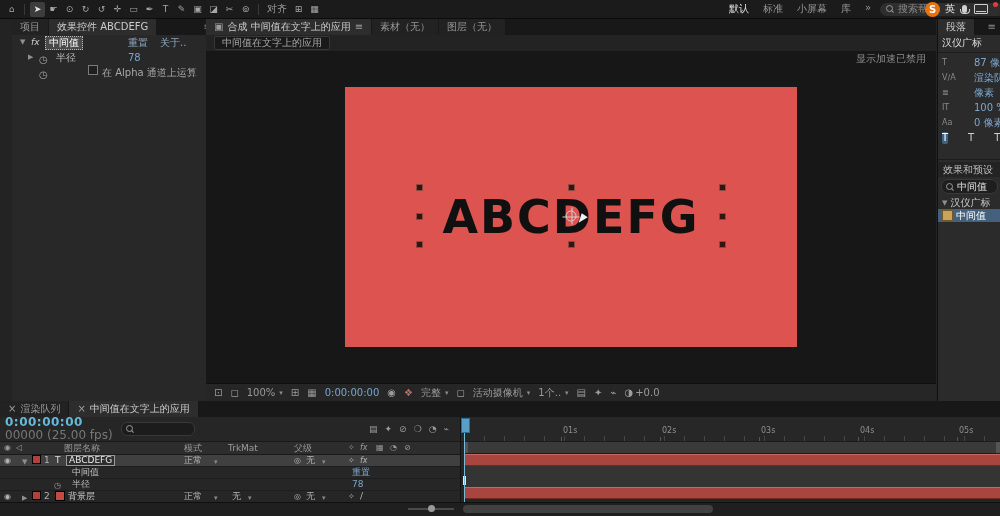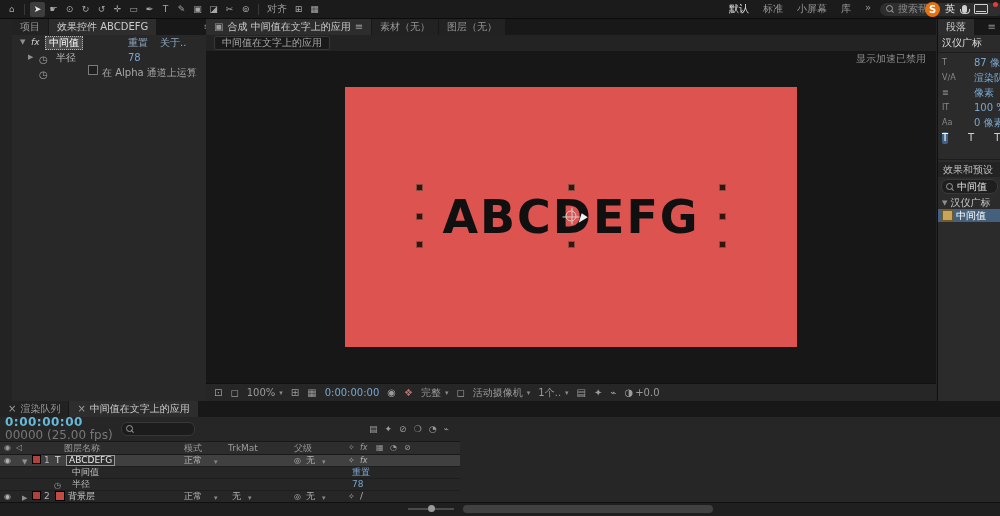--- a/index.html
+++ b/index.html
@@ -421,20 +421,37 @@
         <span style="left:232px">无</span>
         <span class="caret" style="left:246px;top:2px">▾</span>
         <span style="left:294px;font-size:8px">◎</span>
         <span style="left:306px">无</span>
         <span class="caret" style="left:320px;top:2px">▾</span>
         <span style="left:348px;font-size:8px">✧</span>
         <span style="left:360px">/</span>
       </div>
     </div>
 
+    <div class="tl-graph">
+      <div class="tl-ruler">
+        <div class="ticks"></div>
+        <span class="tick-label" style="left:102px">01s</span>
+        <span class="tick-label" style="left:201px">02s</span>
+        <span class="tick-label" style="left:300px">03s</span>
+        <span class="tick-label" style="left:399px">04s</span>
+        <span class="tick-label" style="left:498px">05s</span>
+      </div>
+      <div class="workarea"></div>
+      <div class="childband"></div>
+      <div class="bar" style="top: 37px; background: rgb(168, 69, 63);"></div>
+      <div class="bar" style="top: 70px; background: rgb(168, 69, 63);"></div>
+      <div class="keytick"></div>
+      <div class="playhead-line"></div>
+      <div class="playhead-handle"></div>
+    </div>
 
     <div class="tl-bottombar">
       <div class="zoomctl">
         <div class="zoomknob"></div>
       </div>
       <div class="hthumb"></div>
     </div>
   </div>
 
 </div>

